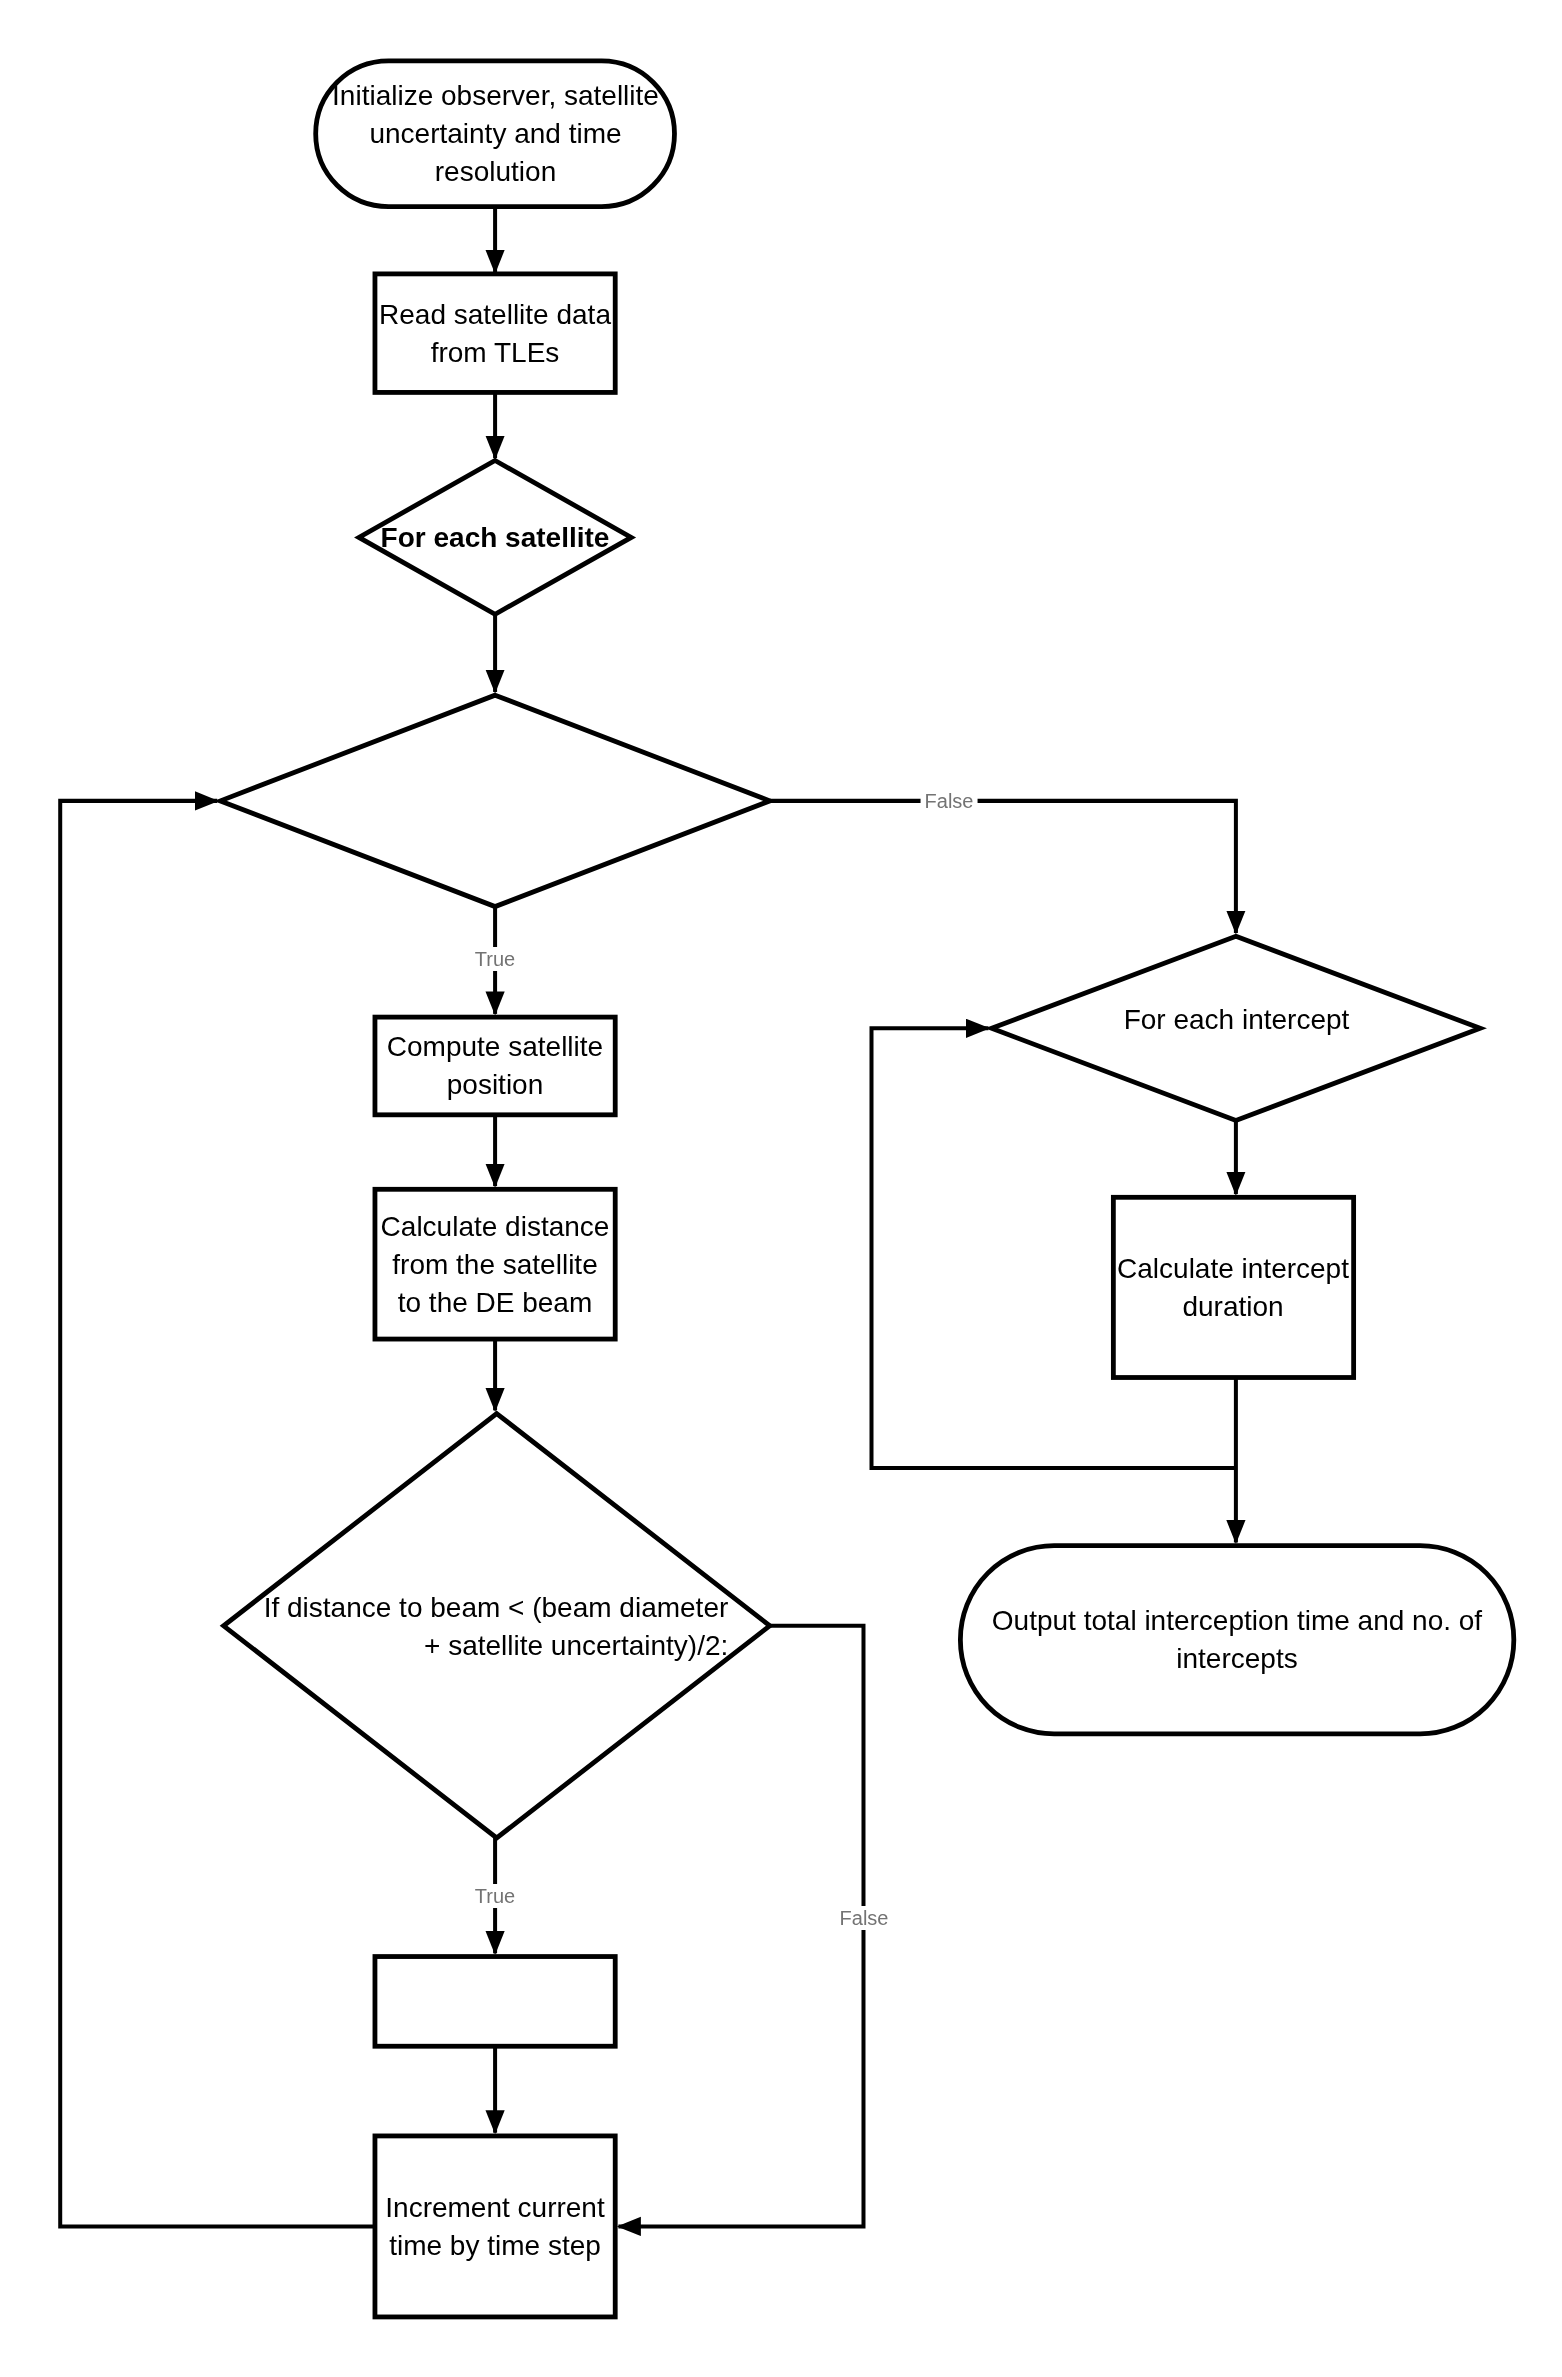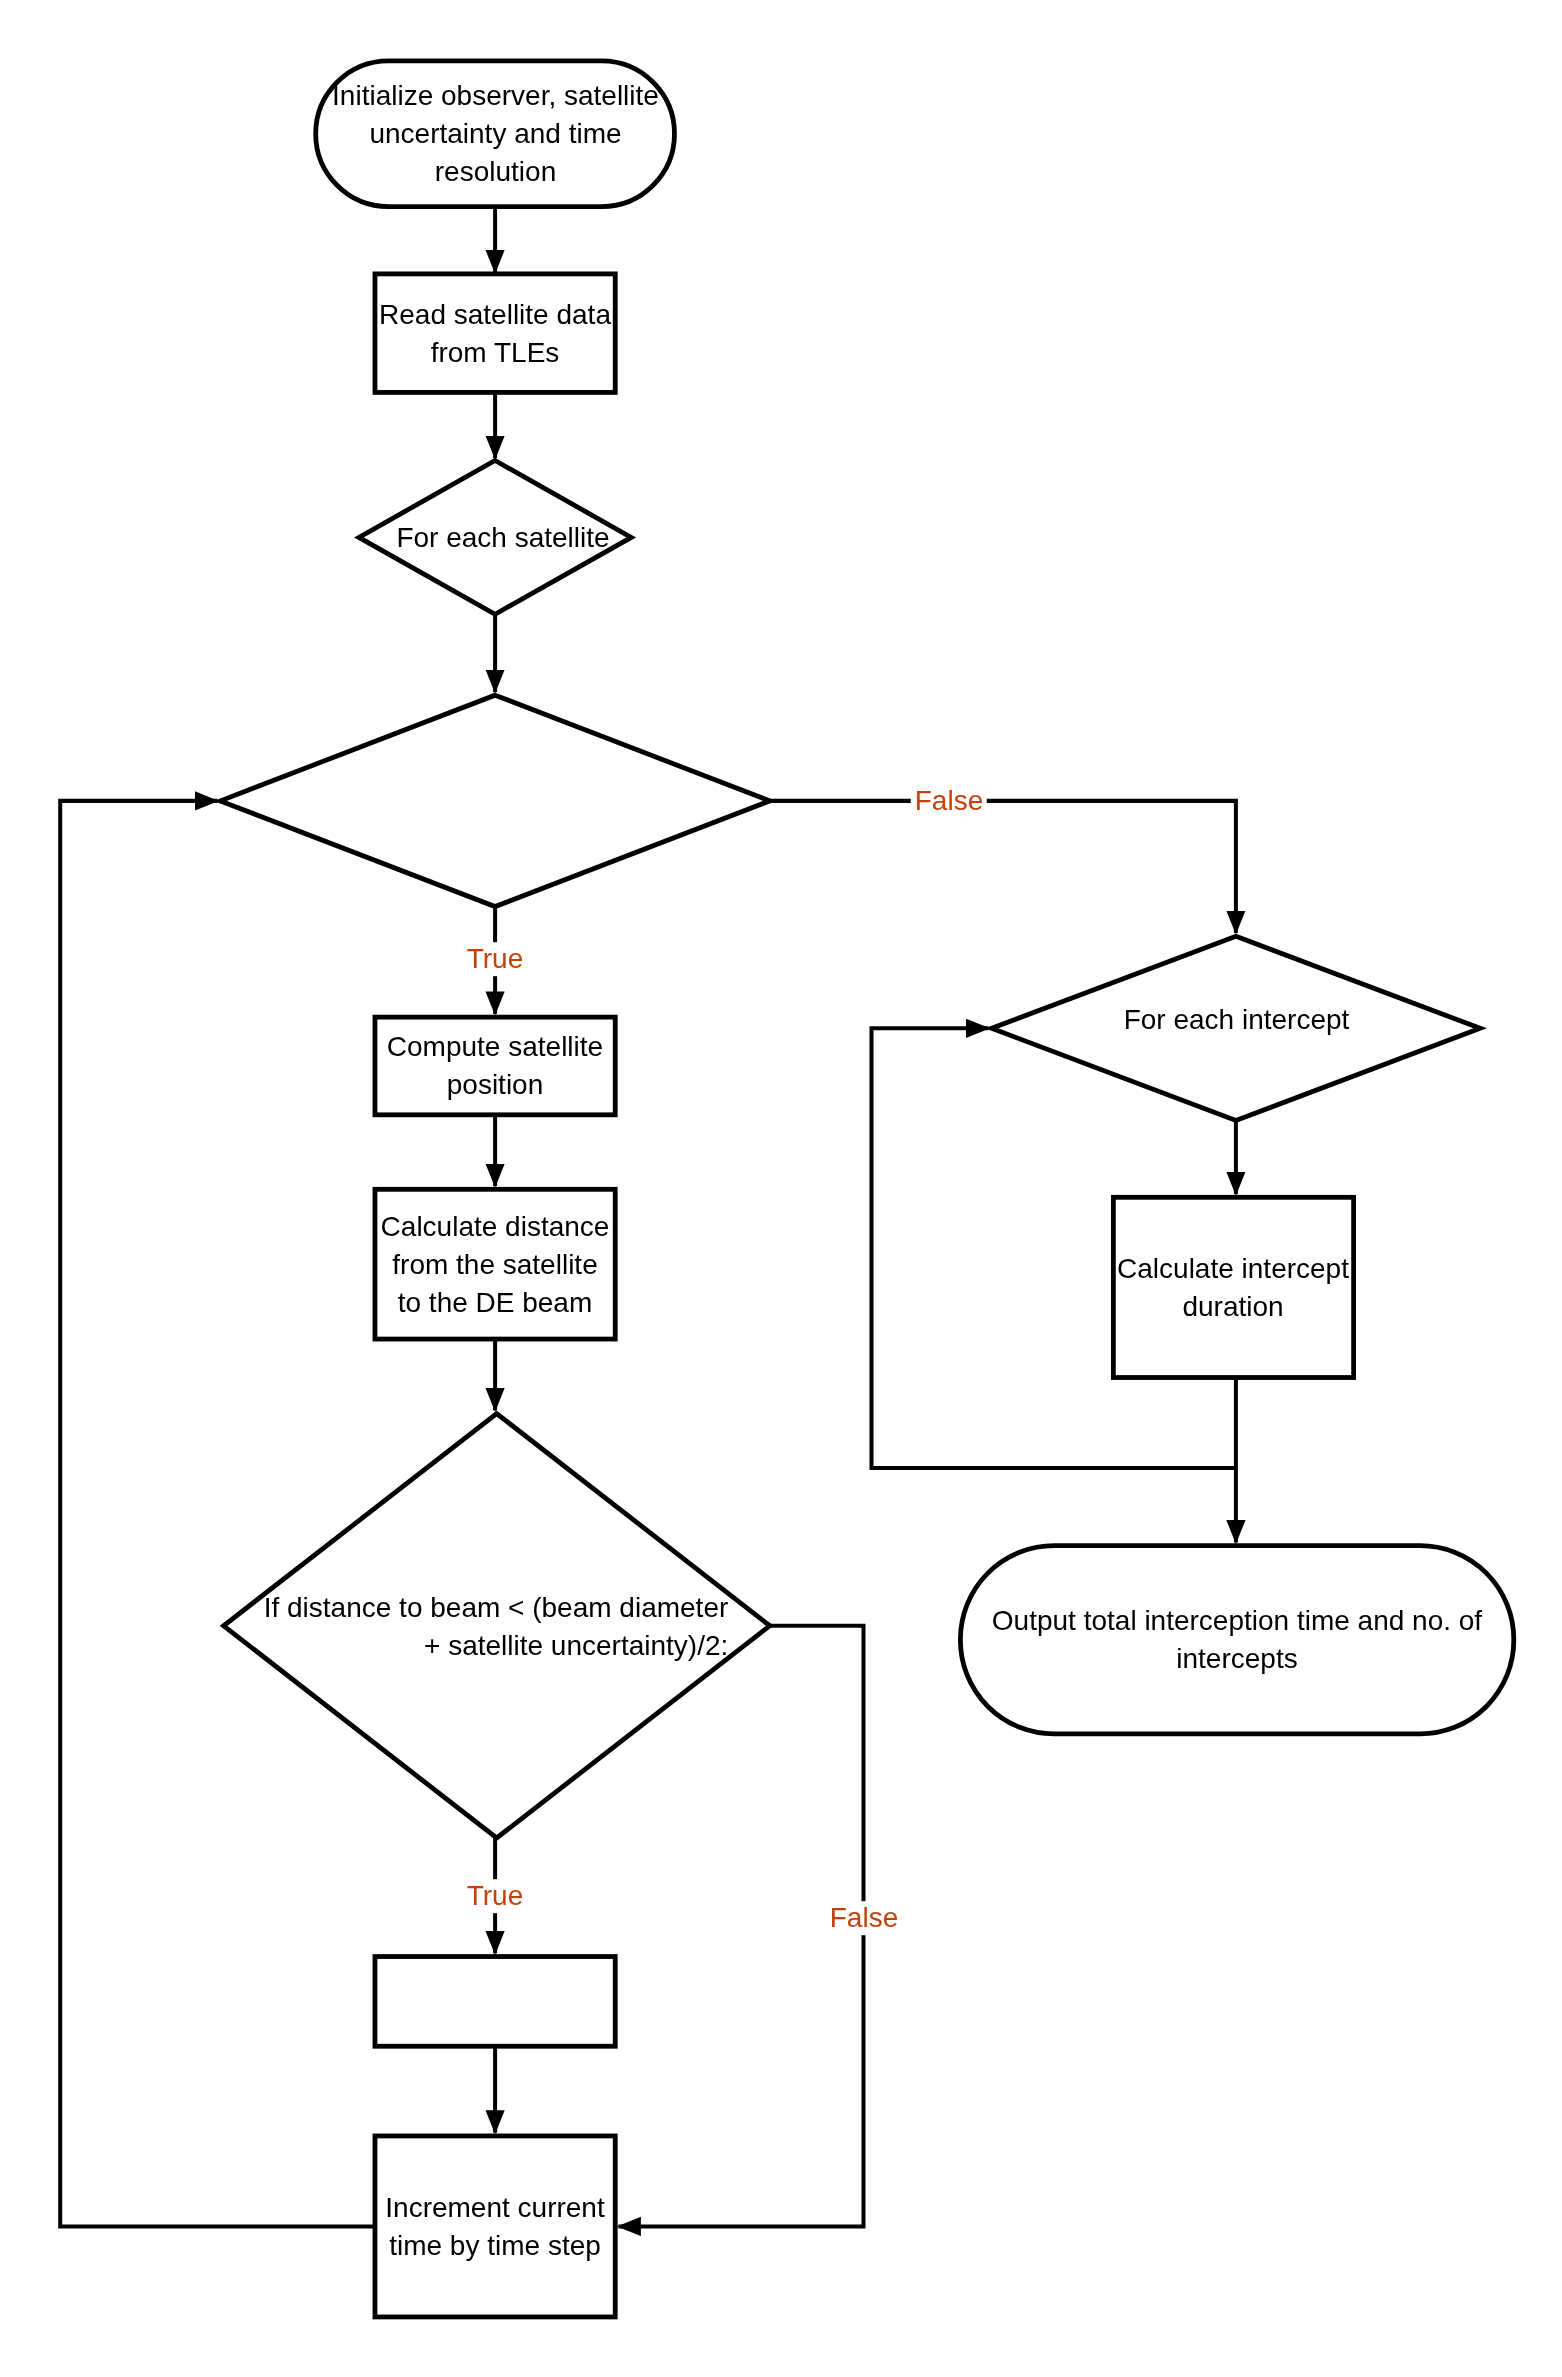--- a/index.html
+++ b/index.html
@@ -32,23 +32,23 @@
     line-height: 1.35;
     white-space: pre-line;
     color: #000000;
     z-index: 2;
   }
   .edge-label {
     position: absolute;
     transform: translate(-50%, -50%);
     background: #ffffff;
     padding: 0 4px;
-    font-size: 28px;
+    font-size: 20px;
     line-height: 1.2;
-    color: #c2410c;
+    color: #737373;
     z-index: 3;
     white-space: nowrap;
   }
   .edge {
     fill: none;
     stroke: #000000;
     stroke-width: 5;
   }
   .shape {
     fill: #ffffff;
@@ -96,21 +96,21 @@
     <rect class="shape" x="1390" y="1495" width="300" height="225"></rect>
     <rect class="shape" x="1199" y="1930" width="691" height="235" rx="117" ry="117"></rect>
   </svg>
 
   <div class="node-label" style="left:316px; top:61px; width:359px; height:146px;">Initialize observer, satellite
 uncertainty and time resolution</div>
 
   <div class="node-label" style="left:375px; top:274px; width:240px; height:119px;">Read satellite data
 from TLEs</div>
 
-  <div class="node-label" style="left:367px; top:461px; width:272px; height:154px;">For each satellite</div>
+  <div class="node-label" style="left:359px; top:461px; width:272px; height:154px;font-weight:bold;">For each satellite</div>
 
 
   <div class="node-label" style="left:375px; top:1017px; width:240px; height:98px;">Compute satellite
 position</div>
 
   <div class="node-label" style="left:375px; top:1190px; width:240px; height:150px;">Calculate distance
 from the satellite
 to the DE beam</div>
 
   <div class="node-label" style="left:223px; top:1414px; width:546px; height:425px;text-align:right;">If distance to beam &lt; (beam diameter

